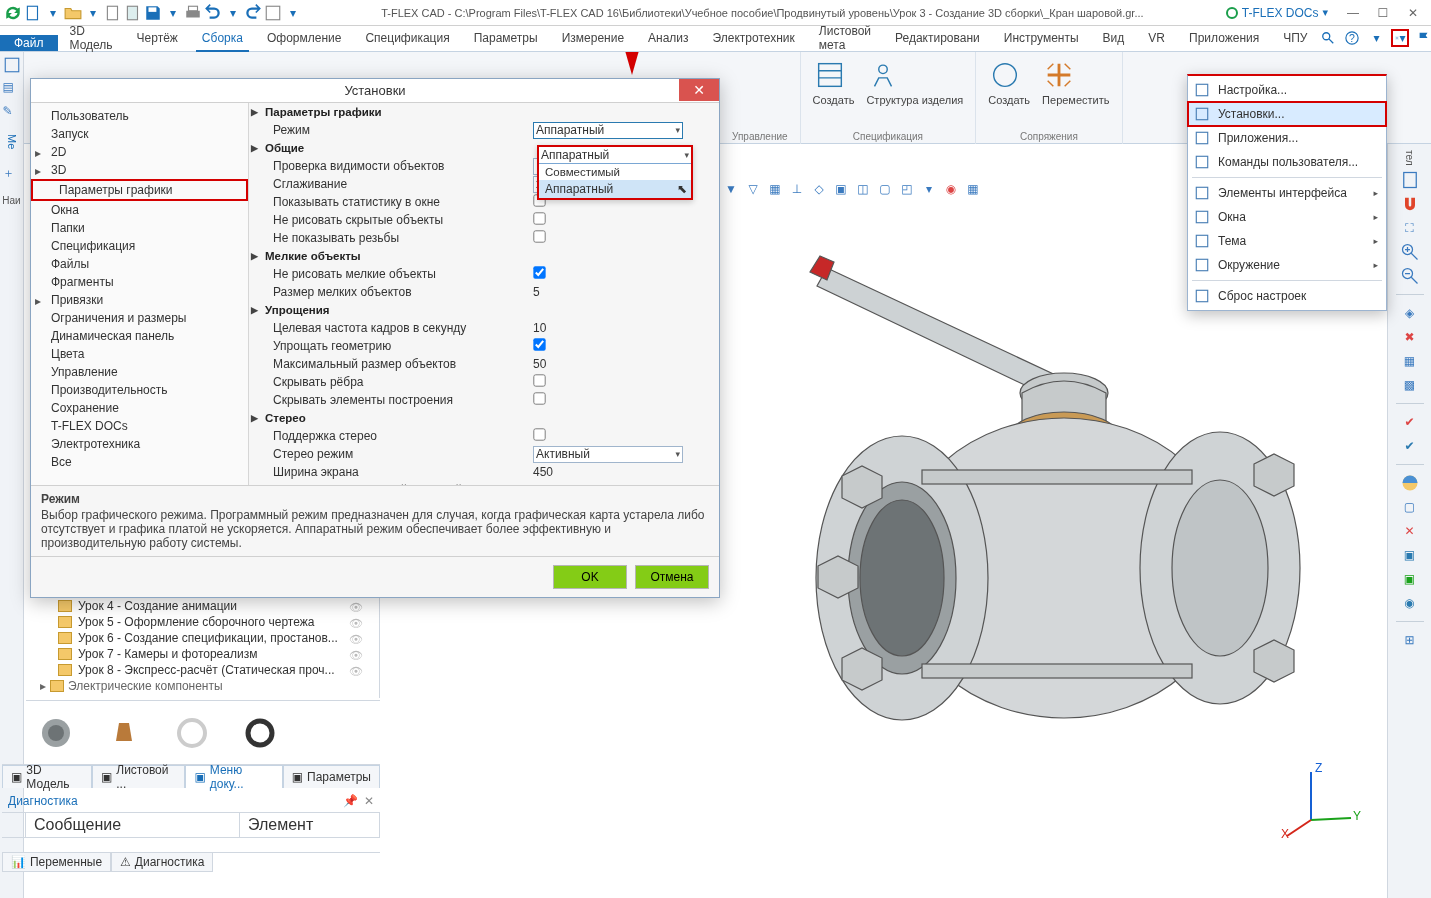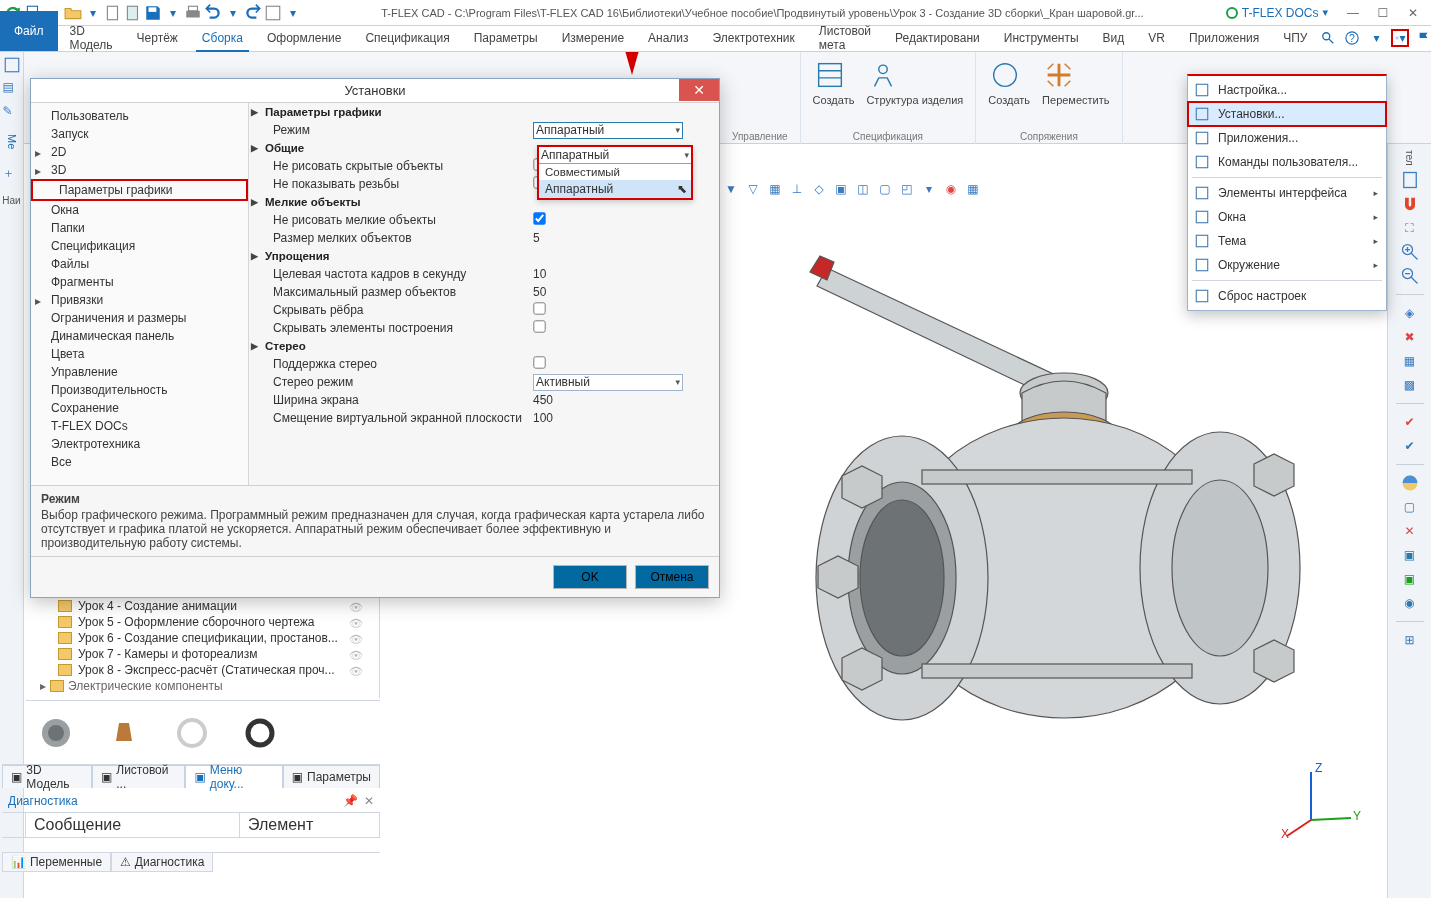--- a/index.html
+++ b/index.html
@@ -10,21 +10,21 @@
 .titlebar .qat { display:flex; align-items:center; gap:2px; padding:0 4px; }
 .titlebar .qat .ic { width:18px; height:18px; display:flex; align-items:center; justify-content:center; color:#1a6fb8; }
 .titlebar .title { flex:1; text-align:center; color:#555; font-size:11px; white-space:nowrap; overflow:hidden; }
 .titlebar .right { display:flex; align-items:center; gap:6px; padding-right:6px; }
 .titlebar .docs-btn { display:flex; align-items:center; gap:4px; color:#1a6fb8; font-size:11px; padding:2px 6px; border:1px solid transparent; }
 .titlebar .docs-btn svg{ width:12px; height:12px; }
 .titlebar .winbtn { width:24px; height:18px; display:flex; align-items:center; justify-content:center; color:#666; }
 
 
 .maintabs { height:26px; background:#fff; display:flex; align-items:flex-end; padding:0 0 0 0; border-bottom:1px solid #c5d3e2; position:relative;}
-.filetab { background:#1a6fb8; color:#fff; padding:4px 14px; font-size:12px; height:40px; display:flex; align-items:center; }
+.filetab { background:#1a6fb8; color:#fff; padding:4px 14px; font-size:12px; height:16px; display:flex; align-items:center; }
 .mtab { padding:4px 12px; color:#444; height:26px; display:flex; align-items:center; position:relative;}
 .mtab.active { color:#1a6fb8; }
 .mtab.active::after{ content:""; position:absolute; bottom:-1px; left:6px; right:6px; height:2px; background:#1a6fb8;}
 .maintabs .rightset { margin-left:auto; display:flex; align-items:center; gap:6px; padding-right:6px; height:26px;}
 .maintabs .rightset .ic{ width:18px; height:18px; display:flex; align-items:center; justify-content:center; color:#1a6fb8;}
 .maintabs .rightset .ic svg{width:14px;height:14px;}
 .gear-hi { border:2px solid #d40000; padding:0 2px; position:relative;}
 .arrow{ position:absolute; width:0;height:0;}
 .arrow.down{ border-left:8px solid transparent; border-right:8px solid transparent; border-top:28px solid #d40000;}
 #arrow-dialog{ top:47px; left:624px;}
@@ -65,21 +65,21 @@
 .combo { display:flex; align-items:center; background:#fff; border:1px solid #a0b5cc; height:17px; padding:0 2px; width:150px; justify-content:space-between; font-size:11px;}
 .combo .dd{ font-size:9px; color:#555;}
 .combo.hi{ background:#fff; border:1px solid #2a7ab0;}
 .combo-drop { position:absolute; left:288px; top:42px; width:156px; background:#fff; border:1px solid #7aa7d4; z-index:60; box-shadow:0 2px 6px rgba(0,0,0,.2);}
 .combo-drop.outer{ border:2px solid #d40000; padding:0;}
 .combo-drop .opt { padding:2px 6px; font-size:11.5px;}
 .combo-drop .opt.sel { background:#cfe4f7;}
 .dlg-help { border-top:1px solid #d0d0d0; padding:6px 10px; font-size:11px; color:#444; }
 .dlg-help .hdr{ font-weight:bold; margin-bottom:2px;}
 .dlg-btns { display:flex; justify-content:flex-end; gap:8px; padding:8px 10px; border-top:1px solid #d0d0d0;}
-.dlg-btns button{ min-width:74px; height:24px; background:#0369a1; border:1px solid #b5b5b5; font-size:12px;}
+.dlg-btns button{ min-width:74px; height:24px; background:#84cc16; border:1px solid #b5b5b5; font-size:12px;}
 
 
 .gearmenu { position:absolute; right:44px; top:74px; width:200px; background:#fff; border:1px solid #9cb4d0; box-shadow:0 4px 14px rgba(0,0,0,.25); z-index:80; padding:2px 0; border-top:2px solid #d40000;}
 .gearmenu .mi { display:flex; align-items:center; padding:4px 8px 4px 6px; gap:8px; font-size:12px; position:relative;}
 .gearmenu .mi .ic{ width:16px; height:16px; display:flex; align-items:center; justify-content:center; color:#4a7fb5;}
 .gearmenu .mi .sub{ margin-left:auto; font-size:9px; color:#555;}
 .gearmenu .mi.hi{ background:#d8ebff; outline:2px solid #d40000; outline-offset:-1px;}
 .gearmenu .sep{ height:1px; background:#d0d7e0; margin:3px 4px;}
 
 
@@ -355,40 +355,66 @@
           <div class="plabel">Режим</div>
           <div class="pval">
             <div class="combo hi">
               <span>Аппаратный</span>
               <span class="dd">▾</span>
             </div>
           </div>
         </div>
         <div class="pshdr"><span class="caret">▶</span>Общие</div>
         <div class="prow">
+          <div class="plabel">Проверка видимости объектов</div>
+          <div class="pval">
+            <div class="combo">
+              <span></span>
+              <span class="dd">▾</span>
+            </div>
+          </div>
+        </div>
+        <div class="prow">
+          <div class="plabel">Сглаживание</div>
+          <div class="pval">
+            <div class="combo">
+              <span>x8</span>
+              <span class="dd">▾</span>
+            </div>
+          </div>
+        </div>
+        <div class="prow">
+          <div class="plabel">Показывать статистику в окне</div>
+          <div class="pval"><input type="checkbox" style=""></div>
+        </div>
+        <div class="prow">
           <div class="plabel">Не рисовать скрытые объекты</div>
           <div class="pval"><input type="checkbox" style=""></div>
         </div>
         <div class="prow">
           <div class="plabel">Не показывать резьбы</div>
           <div class="pval"><input type="checkbox" style=""></div>
         </div>
         <div class="pshdr"><span class="caret">▶</span>Мелкие объекты</div>
         <div class="prow">
           <div class="plabel">Не рисовать мелкие объекты</div>
           <div class="pval"><input type="checkbox" checked="" style=""></div>
         </div>
         <div class="prow">
           <div class="plabel">Размер мелких объектов</div>
           <div class="pval">5</div>
         </div>
         <div class="pshdr"><span class="caret">▶</span>Упрощения</div>
         <div class="prow">
           <div class="plabel">Целевая частота кадров в секунду</div>
           <div class="pval">10</div>
+        </div>
+        <div class="prow">
+          <div class="plabel">Упрощать геометрию</div>
+          <div class="pval"><input type="checkbox" checked="" style=""></div>
         </div>
         <div class="prow">
           <div class="plabel">Максимальный размер объектов</div>
           <div class="pval">50</div>
         </div>
         <div class="prow">
           <div class="plabel">Скрывать рёбра</div>
           <div class="pval"><input type="checkbox" style=""></div>
         </div>
         <div class="prow">

